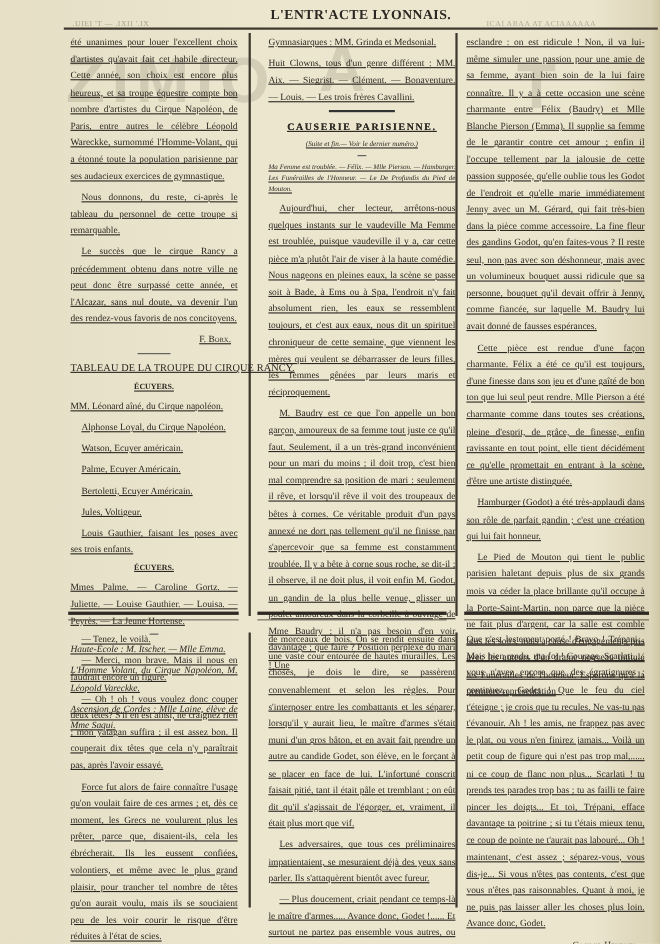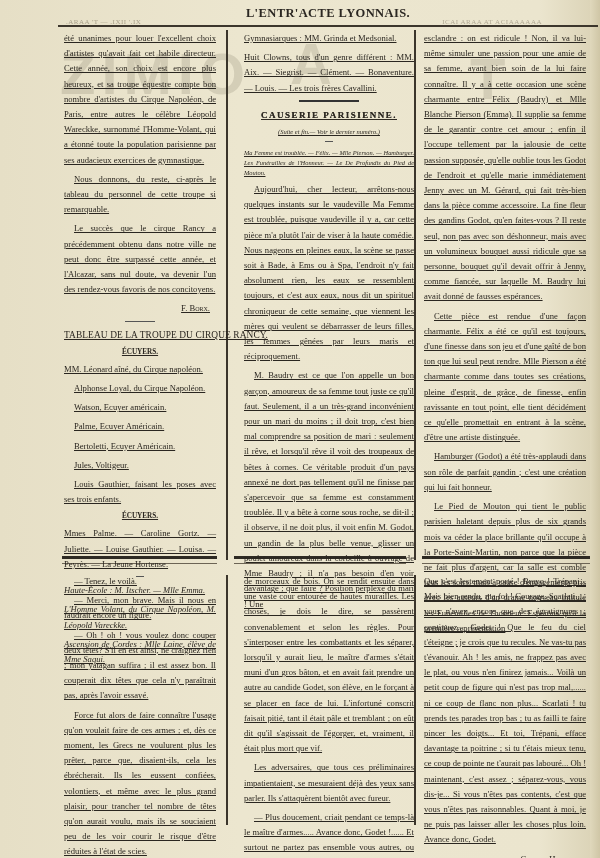--- a/index.html
+++ b/index.html
@@ -66,21 +66,21 @@
 <body>
 
 <div class="page">
   <div class="right-edge"></div>
 
   <div class="bleed" style="left:60px; top:40px;">ZIMIO</div>
   <div class="bleed" style="left:290px; top:30px;">A</div>
   <div class="bleed" style="left:470px; top:45px;">T</div>
 
   <div class="masthead">
-    <div class="ghost-left">.ARAA 'T — .IXII '.IX</div>
+    <div class="ghost-left">.UIEI 'T — .IXII '.IX</div>
     <div class="title">L'ENTR'ACTE LYONNAIS.</div>
     <div class="ghost-right">ICAI ARAA AT ACIAAAAAA</div>
     <div class="rule"></div>
   </div>
 
   <div class="vrule" style="left:226px; top:30px; height:530px;"></div>
   <div class="vrule" style="left:414px; top:30px; height:530px;"></div>
   <div class="vrule" style="left:226px; top:575px; height:250px;"></div>
   <div class="vrule" style="left:414px; top:575px; height:250px;"></div>
 

